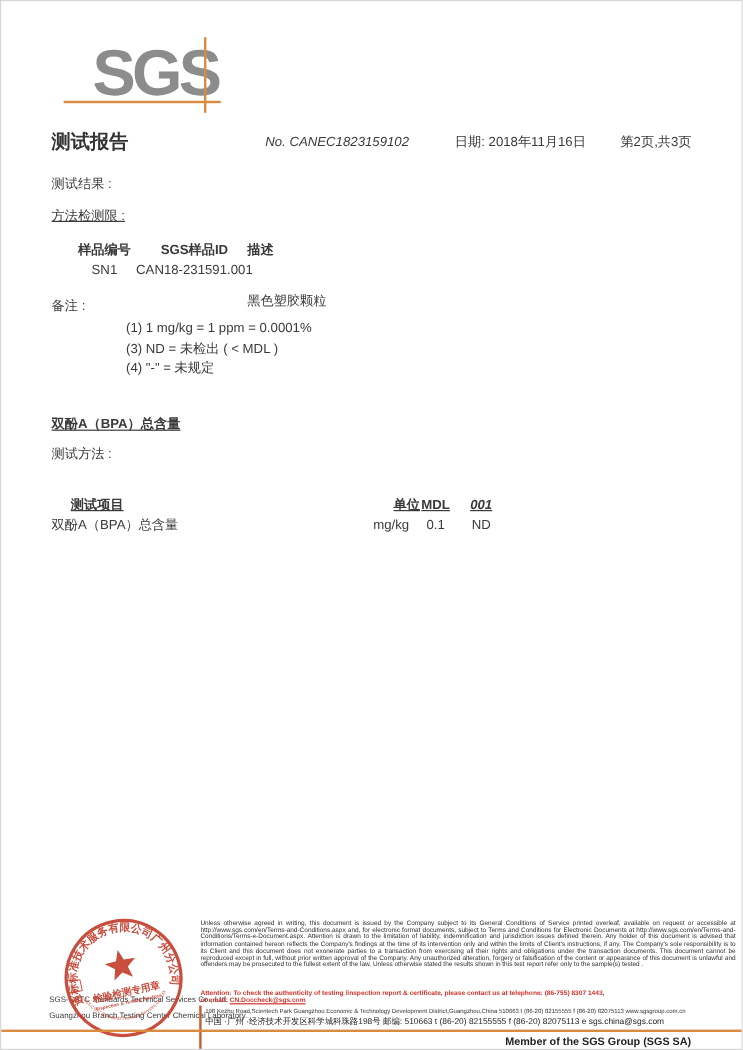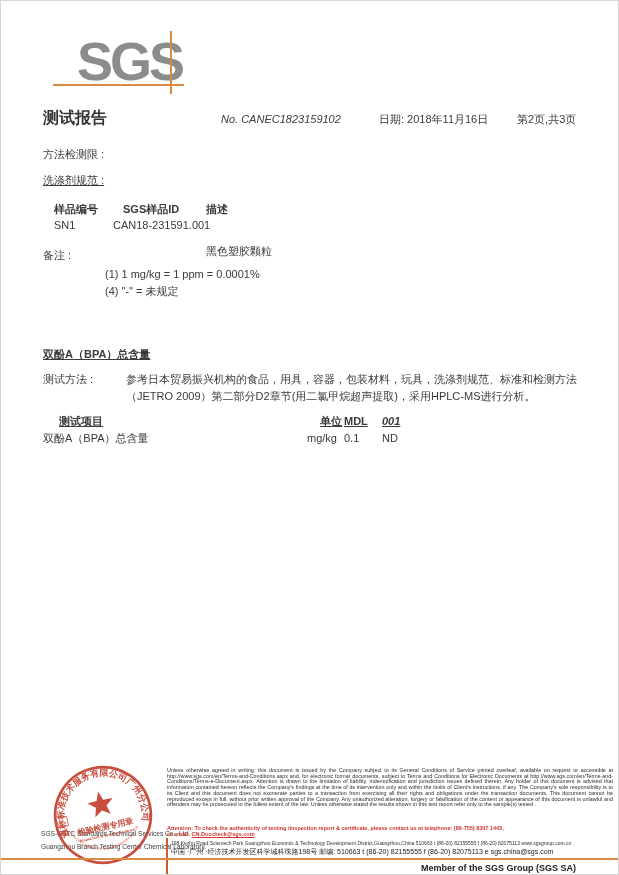--- a/index.html
+++ b/index.html
@@ -2,21 +2,21 @@
 <html><head>
 <meta charset="utf-8">
 <style>
   html,body{margin:0;padding:0;background:#e9e9e9;font-family:"Liberation Sans","DejaVu Sans",sans-serif;}
   .page{position:relative;width:619px;height:875px;background:#ffffff;margin:0 auto;
         border:1px solid #d6d6d6;box-sizing:border-box;overflow:hidden;color:#3a3a3a;}
   .abs{position:absolute;}
   .t11{font-size:11px;line-height:13px;color:#3a3a3a;}
   .bold{font-weight:bold;}
   .ul{text-decoration:underline;}
-  .ctr{text-align:left;}
+  .ctr{text-align:center;}
   
   .logo-text{font-size:54px;font-weight:bold;color:#8c8c8c;letter-spacing:-3px;line-height:54px;}
   .logo-hline{height:2px;background:#d98b3f;}
   .logo-vline{width:2px;background:#d98b3f;}
   .title{font-size:16px;font-weight:bold;color:#333;}
   
   .tiny{font-size:5.4px;line-height:5.7px;color:#2e2e2e;text-align:justify;}
   .red{color:#d0342c;}
   .attn{font-size:5.5px;line-height:6.2px;font-weight:bold;}
   .addr-en{font-size:5px;line-height:6px;color:#333;white-space:nowrap;}
@@ -34,40 +34,40 @@
 
   <div class="abs logo-text" style="left:76px;top:33px;">SGS</div>
   <div class="abs logo-hline" style="left:52px;top:83px;width:131px;"></div>
   <div class="abs logo-vline" style="left:169px;top:30px;height:63px;"></div>
 
   <div class="abs title" style="left:42px;top:107px;">测试报告</div>
   <div class="abs t11" style="left:220px;top:112px;font-style:italic;">No. CANEC1823159102</div>
   <div class="abs t11" style="left:378px;top:112px;">日期: 2018年11月16日</div>
   <div class="abs t11" style="left:516px;top:112px;">第2页,共3页</div>
 
-  <div class="abs t11" style="left:42px;top:147px;">方法检测限 :</div>
+  <div class="abs t11" style="left:42px;top:147px;">测试结果 :</div>
 
-  <div class="abs t11 ul" style="left:42px;top:173px;">洗涤剂规范 :</div>
+  <div class="abs t11 ul" style="left:42px;top:173px;">方法检测限 :</div>
 
   <div class="abs t11 bold ctr" style="left:53px;top:202px;width:66px;">样品编号</div>
   <div class="abs t11 bold ctr" style="left:122px;top:202px;width:78px;">SGS样品ID</div>
   <div class="abs t11 bold" style="left:205px;top:202px;">描述</div>
   <div class="abs t11 ctr" style="left:53px;top:218px;width:66px;">SN1</div>
   <div class="abs t11 ctr" style="left:112px;top:218px;width:98px;">CAN18-231591.001</div>
   <div class="abs t11" style="left:205px;top:218px;margin-top:26px;">黑色塑胶颗粒</div>
 
   <div class="abs t11" style="left:42px;top:248px;">备注 :</div>
   <div class="abs t11" style="left:104px;top:265px;line-height:16.5px;">
     <div>(1) 1 mg/kg = 1 ppm = 0.0001%</div>
+    <div>(3) ND = 未检出 ( &lt; MDL )</div>
     <div>(4) "-" = 未规定</div>
   </div>
 
   <div class="abs t11 bold ul" style="left:42px;top:347px;">双酚A（BPA）总含量</div>
   <div class="abs t11" style="left:42px;top:372px;">测试方法 :</div>
-  <div class="abs t11" style="left:125px;top:370px;width:462px;line-height:17px;">参考日本贸易振兴机构的食品，用具，容器，包装材料，玩具，洗涤剂规范、标准和检测方法（JETRO 2009）第二部分D2章节(用二氯甲烷超声提取)，采用HPLC-MS进行分析。</div>
 
   <div class="abs t11 bold ul" style="left:58px;top:414px;">测试项目</div>
   <div class="abs t11 bold ul ctr" style="left:306px;top:414px;width:38px;margin-left:13px;">单位</div>
   <div class="abs t11 bold ul ctr" style="left:343px;top:414px;width:38px;">MDL</div>
   <div class="abs t11 bold ul ctr" style="left:381px;top:414px;width:38px;font-style:italic;">001</div>
   <div class="abs t11" style="left:42px;top:431px;">双酚A（BPA）总含量</div>
   <div class="abs t11 ctr" style="left:306px;top:431px;width:38px;">mg/kg</div>
   <div class="abs t11 ctr" style="left:343px;top:431px;width:38px;">0.1</div>
   <div class="abs t11 ctr" style="left:381px;top:431px;width:38px;">ND</div>
 

